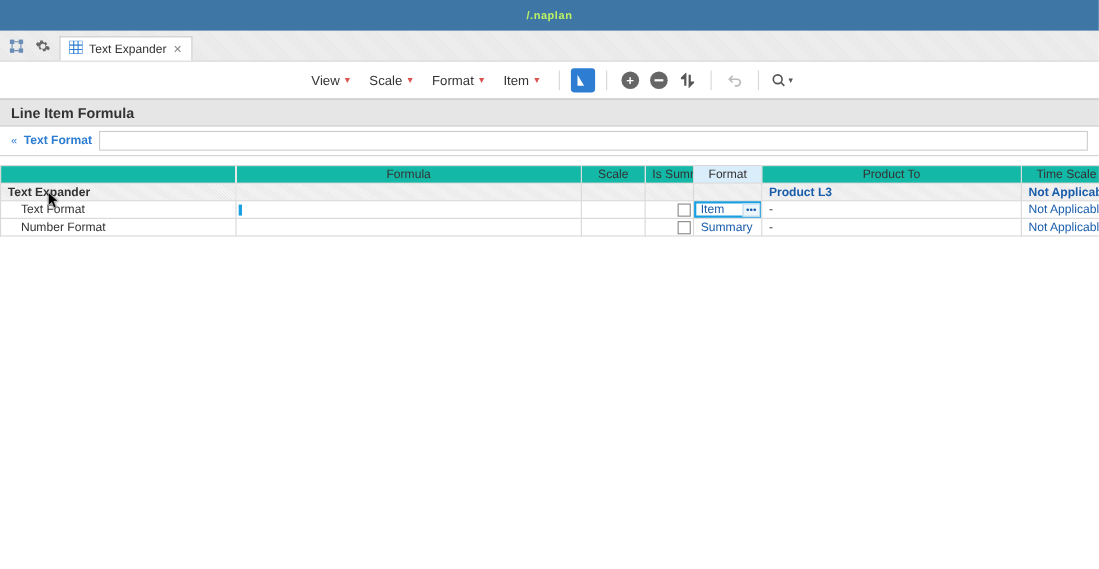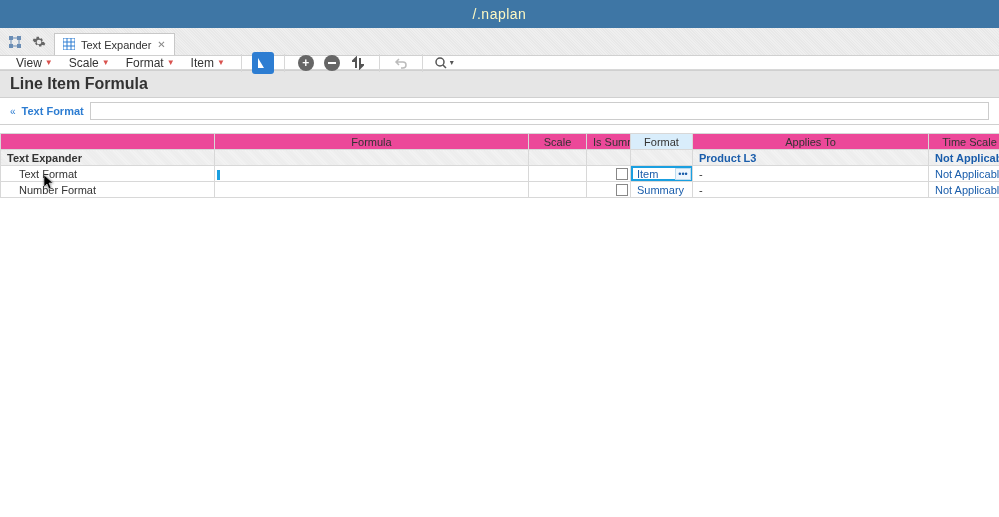--- a/index.html
+++ b/index.html
@@ -13,23 +13,23 @@
   overflow: hidden;
 }
 .header {
   background: #3e76a5;
   height: 28px;
   display: flex;
   align-items: center;
   justify-content: center;
 }
 .logo {
-  color: #fef9c3;
-  font-weight: normal;
-  font-size: 14px;
+  color: #bef264;
+  font-weight: bold;
+  font-size: 10px;
   letter-spacing: 0.5px;
 }
 .tabbar {
   height: 28px;
   background: repeating-linear-gradient(45deg, #e8e8e8 0, #e8e8e8 1px, #efefef 1px, #efefef 2px);
   border-bottom: 1px solid #d0d0d0;
   display: flex;
   align-items: center;
   padding: 0 6px;
   gap: 6px;
@@ -59,26 +59,27 @@
 .tab .grid-icon {
   display:inline-block;
   color: #2d7dd2;
 }
 .tab .close {
   color: #888;
   font-size: 10px;
   cursor: pointer;
 }
 .toolbar {
-  height: 14px;
+  height: 34px;
   display: flex;
   align-items: center;
   gap: 4px;
   padding: 0 10px;
   border-bottom: 1px solid #d8d8d8;
+  justify-content: center;
 }
 .menu-item {
   padding: 4px 6px;
   font-size: 12px;
   color: #333;
   cursor: pointer;
   display: inline-flex;
   align-items: center;
   gap: 3px;
 }
@@ -119,21 +120,21 @@
   font-weight: bold;
   line-height: 1;
 }
 .icon-circle.minus::after{content:"";display:block;width:8px;height:2px;background:#fff}
 .section-header {
   background: #e6e6e6;
   border-top: 1px solid #d0d0d0;
   border-bottom: 1px solid #d0d0d0;
   padding: 4px 10px;
   font-weight: bold;
-  font-size: 16px;
+  font-size: 13px;
 }
 .filter-row {
   padding: 4px 10px;
   display: flex;
   align-items: center;
   gap: 6px;
   border-bottom: 1px solid #d0d0d0;
 }
 .filter-collapse {
   color: #2d7dd2;
@@ -163,21 +164,21 @@
 table.grid th, table.grid td {
   border: 1px solid #d8d8d8;
   padding: 0 6px;
   height: 16px;
   text-align: left;
   font-size: 11px;
   overflow: hidden;
   white-space: nowrap;
 }
 table.grid th {
-  background: #ec4899;
+  background: #14b8a6;
   text-align: center;
   font-weight: normal;
   color: #333;
 }
 tr.module-row td {
   background: repeating-linear-gradient(45deg, #eaeaea 0, #eaeaea 1px, #f4f4f4 1px, #f4f4f4 2px);
   font-weight: bold;
 }
 col.c-name{width:214px}
 col.c-formula{width:314px}
@@ -346,21 +347,21 @@
         <col class="c-appliesto">
         <col class="c-timescale">
   </colgroup>
   <thead>
     <tr>
       <th></th>
       <th>Formula</th>
       <th>Scale</th>
       <th>Is Summary</th>
       <th class="selected">Format</th>
-      <th>Applies To</th>
+      <th>Product To</th>
       <th>Time Scale</th>
     </tr>
   </thead>
   <tbody id="grid-body">
         <tr class="module-row">
           <td>Text Expander</td>
           <td></td>
           <td></td>
           <td></td>
           <td></td>

